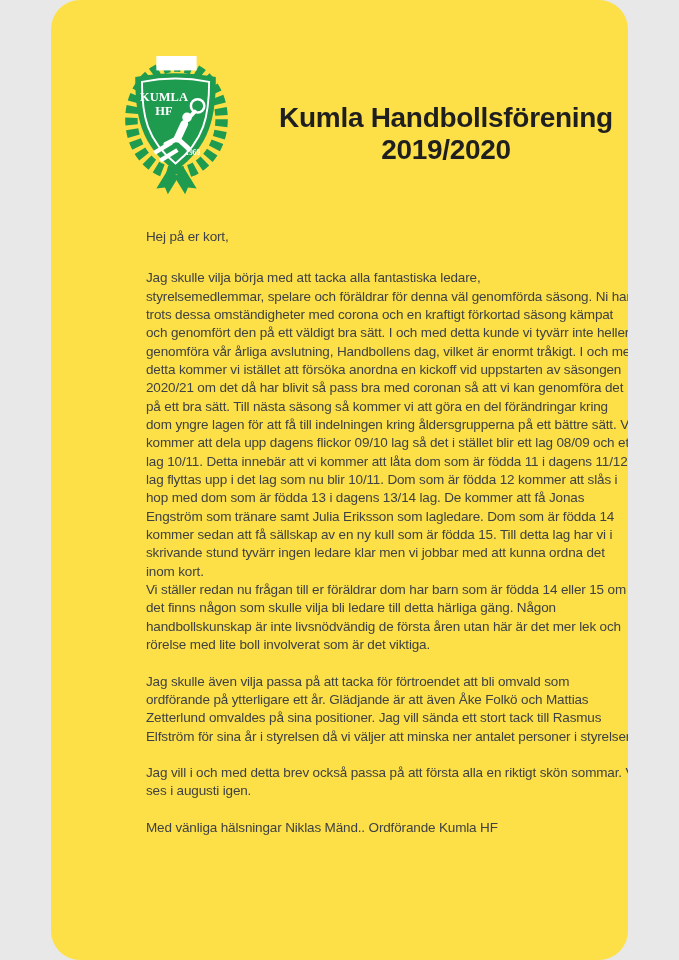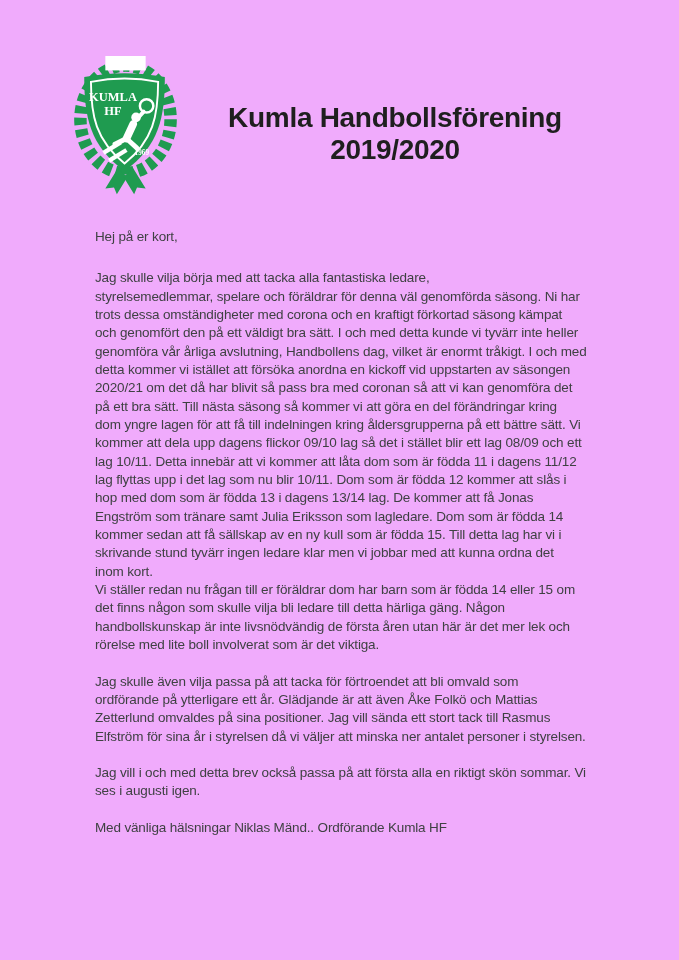--- a/index.html
+++ b/index.html
@@ -1,22 +1,23 @@
 <!DOCTYPE html>
 <html lang="sv"><head>
 <meta charset="utf-8">
 <style>
   html,body { margin:0; padding:0; background:#e8e8e8; }
   .page {
     position:relative;
-    width:679px; height:960px;
-    background:#f0abfc;
+    width:577px; height:960px;
+    background:#fde047;
     margin:0 auto;
     font-family:"Liberation Sans", sans-serif;
     overflow:hidden;
+    border-radius:29px;
   }
   .logo {
     position:absolute;
     left:63px; top:56px;
     width:125px; height:142px;
   }
   .crest-text {
     font-family:"Liberation Serif", serif;
     font-weight:bold;
     fill:#ffffff;

